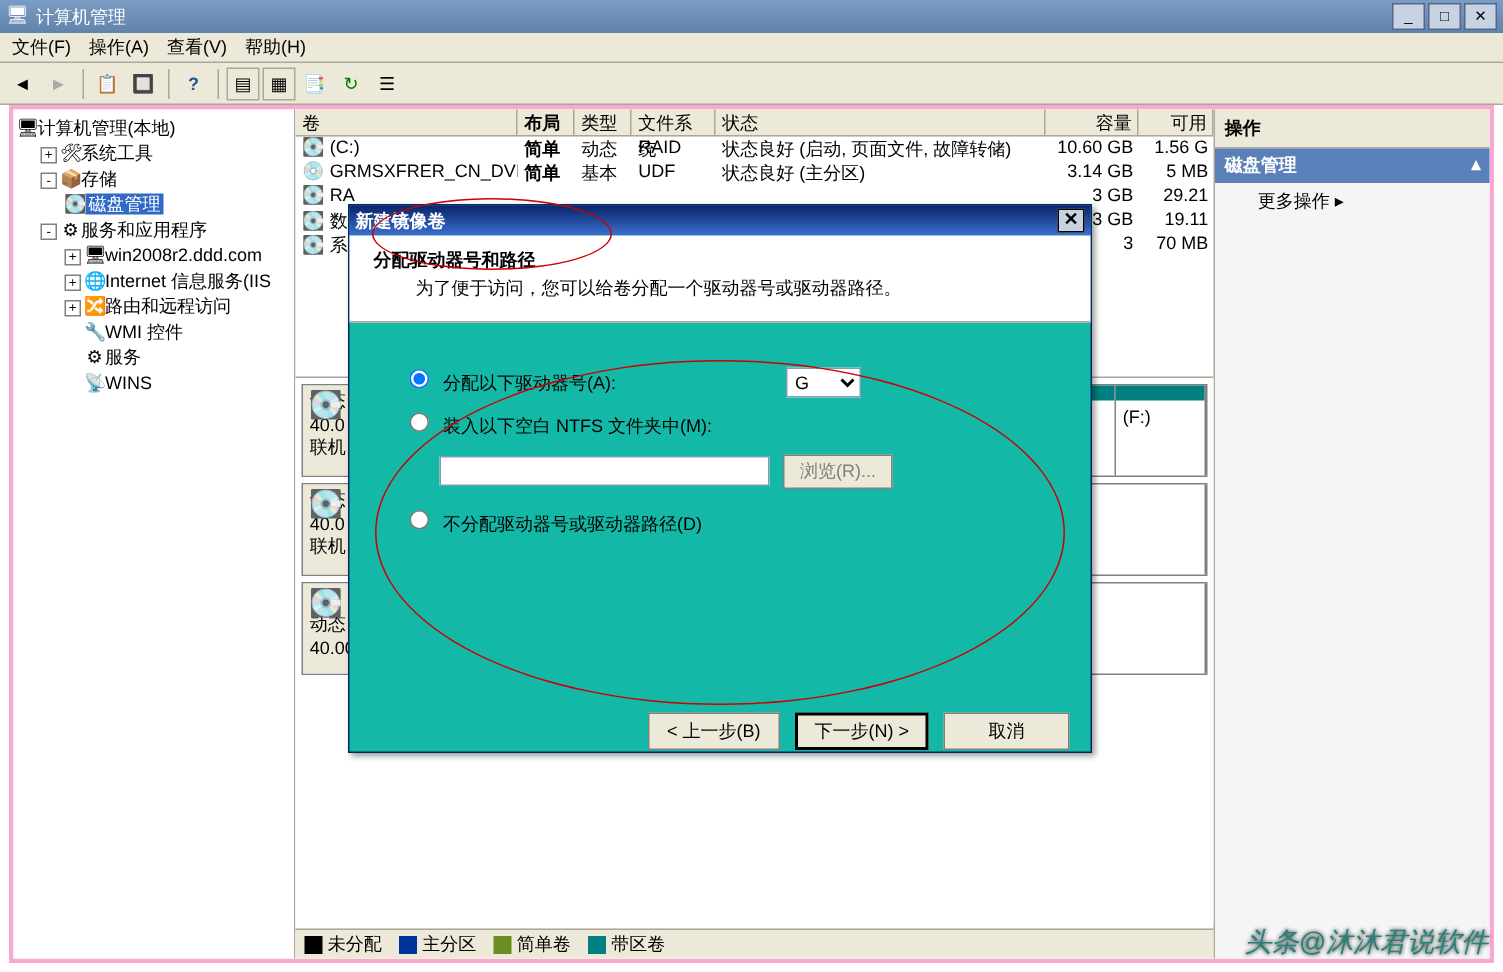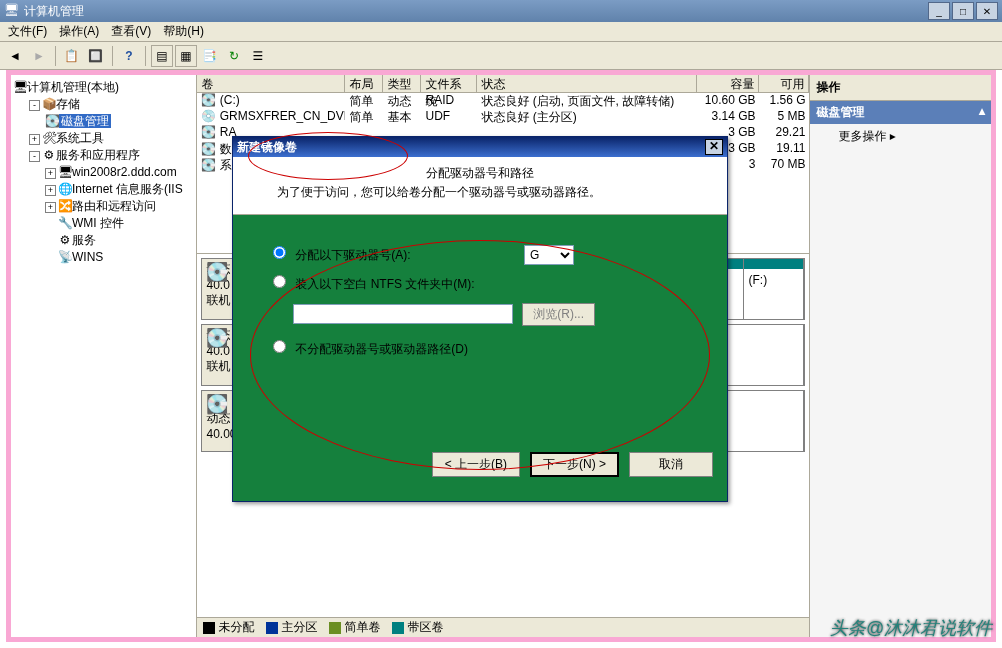--- a/index.html
+++ b/index.html
@@ -14,71 +14,71 @@
 
 .menubar { height: 20px; background: #ece9d8; border-bottom: 1px solid #aca899; display: flex; align-items: center; padding: 0 2px; }
 .menubar span { padding: 2px 6px; cursor: pointer; }
 
 
 .toolbar { height: 28px; background: #ece9d8; border-bottom: 1px solid #aca899; display: flex; align-items: center; padding: 0 4px; gap: 2px; }
 .tbtn { width: 22px; height: 22px; border: 1px solid transparent; display: flex; align-items: center; justify-content: center; cursor: pointer; }
 .tsep { width: 1px; height: 20px; background: #aca899; margin: 0 3px; }
 
 
-.mainarea { position: absolute; top: 70px; left: 6px; right: 6px; bottom: 6px; display: flex; border: 5px solid #f9a8d4; }
+.mainarea { position: absolute; top: 70px; left: 6px; right: 6px; bottom: 6px; display: flex; border: 3px solid #f9a8d4; }
 .treepane { width: 192px; background: #fff; border-right: 1px solid #aca899; overflow: hidden; padding: 4px 2px; }
 .tree ul { list-style: none; padding-left: 16px; }
 .tree li { white-space: nowrap; line-height: 17px; }
 .tree .exp { display: inline-block; width: 11px; height: 11px; border: 1px solid #808080; text-align: center; line-height: 9px; font-size: 9px; margin-right: 2px; background: #fff; cursor: pointer; }
 .tree .ico { display: inline-block; width: 14px; text-align: center; }
 .tree .sel { background: #316ac5; color: #fff; padding: 0 2px; }
 
 .centerpane { flex: 1; background: #fff; position: relative; border-right: 1px solid #aca899; }
 .actionpane { width: 186px; background: #f5f5f5; }
 .actionhdr { background: #ece9d8; padding: 4px 6px; border-bottom: 1px solid #aca899; font-weight: bold; }
 .actionsec { background: #5b7fb8; color: #fff; padding: 3px 6px; font-weight: bold; display:flex; justify-content:space-between; }
 .actionitem { padding: 4px 28px; cursor: pointer; }
 
 
 .volhdr { display: flex; background: #ece9d8; border-bottom: 1px solid #aca899; height: 18px; }
 .volhdr div { border-right: 1px solid #aca899; padding: 1px 4px; }
 .volrow { display: flex; height: 16px; }
 .volrow div { padding: 0 4px; white-space: nowrap; overflow: hidden; }
-.c-vol{width:148px;} .c-layout{width:38px;} .c-type{width:38px;} .c-fs{width:56px;} .c-status{width:220px;} .c-cap{width:62px;text-align:right;} .c-free{width:50px;text-align:right;}
+.c-vol{width:148px;} .c-layout{width:38px;font-weight:bold;} .c-type{width:38px;} .c-fs{width:56px;} .c-status{width:220px;} .c-cap{width:62px;text-align:right;} .c-free{width:50px;text-align:right;}
 
 
 .diskarea { position: absolute; top: 178px; left: 0; right: 0; bottom: 22px; overflow: hidden; background:#fff; border-top:1px solid #aca899;}
 .diskrow { display: flex; height: 62px; border: 1px solid #808080; margin: 4px; }
 .diskleft { width: 120px; background: #ece9d8; border-right: 1px solid #808080; padding: 2px 4px; position: relative; }
 .diskleft .diskico { position:absolute; left:4px; top:2px; font-size:18px;}
 .diskleft .dname { font-weight: bold; margin-left: 32px; }
 .diskleft .dline { margin-left: 0px; }
 .diskpart { flex: 1; display: flex; }
 .part { border-right: 1px solid #808080; padding: 2px 4px; position: relative; }
 .part .stripe { position: absolute; top: 0; left: 0; right: 0; height: 10px; background: #008080; }
 .part .ptxt { margin-top: 12px; }
 
 .legend { position: absolute; left: 0; right: 0; bottom: 0; height: 20px; background: #ece9d8; border-top: 1px solid #aca899; display: flex; align-items: center; padding: 0 6px; gap: 12px; }
 .legbox { width: 12px; height: 12px; display: inline-block; margin-right: 3px; vertical-align: middle; }
 
 
-.wizard { position: absolute; left: 232px; top: 136px; width: 496px; height: 366px; background: #15803d; border: 1px solid #0a246a; box-shadow: 2px 2px 4px rgba(0,0,0,0.4); z-index: 100; }
+.wizard { position: absolute; left: 232px; top: 136px; width: 496px; height: 366px; background: #14b8a6; border: 1px solid #0a246a; box-shadow: 2px 2px 4px rgba(0,0,0,0.4); z-index: 100; }
 .wiztitle { height: 20px; background: linear-gradient(#0a246a, #3c6fcf); color: #fff; display: flex; align-items: center; padding: 0 4px; font-weight: bold; }
 .wiztitle .spacer { flex: 1; }
 .wizclose { width: 18px; height: 16px; background: #c7d3e2; border: 1px solid #000; text-align: center; line-height: 12px; cursor: pointer; color:#000;}
 .wizhead { background: #fff; padding: 8px 16px; border-bottom: 1px solid #aca899; height: 58px; }
-.wizhead .wh1 { font-weight: normal; text-align: center; }
+.wizhead .wh1 { font-weight: bold; }
 .wizhead .wh2 { margin-left: 28px; margin-top: 2px; }
 .wizbody { padding: 30px 40px; }
 .wizbody label { display: block; margin-bottom: 10px; }
 .wizbody input[type=radio] { margin-right: 6px; }
 .driveSel { width: 50px; border: 1px solid #7f9db9; background: #fff; padding: 1px; }
 .ntfspath { width: 220px; border: 1px solid #7f9db9; background: #fff; height: 20px; margin-left: 20px; }
 .browsebtn { border: 1px solid #808080; background: #ece9d8; padding: 2px 10px; color: #808080; margin-left: 6px; }
-.wizbtns { position: absolute; bottom: 24px; right: 14px; display: flex; gap: 10px; }
+.wizbtns { position: absolute; bottom: 1px; right: 14px; display: flex; gap: 10px; }
 .wizbtn { border: 1px solid #808080; background: #ece9d8; padding: 3px 12px; cursor: pointer; min-width: 84px; text-align: center; }
 .wizbtn.default { border: 2px solid #000; padding: 2px 11px; }
 
 
 .ellipse1 { position: absolute; left: 248px; top: 132px; width: 160px; height: 48px; border: 1px solid #c00; border-radius: 50%; z-index: 200; pointer-events: none; }
 .ellipse2 { position: absolute; left: 250px; top: 240px; width: 460px; height: 230px; border: 1px solid #c00; border-radius: 50%; z-index: 200; pointer-events: none; }
 
 .watermark { position: absolute; right: 10px; bottom: 8px; color: #0f766e; font-size: 18px; opacity: 0.9; z-index: 300; text-shadow: 0 0 3px #000; font-style: italic; }
 </style>
 </head>
@@ -115,26 +115,26 @@
   <div class="tbtn" style="color:green;">↻</div>
   <div class="tbtn">☰</div>
 </div>
 
 <div class="mainarea">
 
   <div class="treepane">
     <div class="tree">
       <div><span class="ico">🖥</span><span>计算机管理(本地)</span></div>
       <ul>
+        <li><span class="exp">+</span><span class="ico">🛠</span><span>系统工具</span></li>
         <li><span class="exp">-</span><span class="ico">📦</span><span>存储</span>
           <ul>
               <li><span class="ico">💽</span><span class="sel">磁盘管理</span></li>
             </ul>
         </li>
-        <li><span class="exp">+</span><span class="ico">🛠</span><span>系统工具</span></li>
         <li><span class="exp">-</span><span class="ico">⚙</span><span>服务和应用程序</span>
           <ul>
             <li><span class="exp">+</span><span class="ico">🖥</span><span>win2008r2.ddd.com</span></li>
             <li><span class="exp">+</span><span class="ico">🌐</span><span>Internet 信息服务(IIS</span></li>
             <li><span class="exp">+</span><span class="ico">🔀</span><span>路由和远程访问</span></li>
             <li><span style="display:inline-block;width:13px;"></span><span class="ico">🔧</span><span>WMI 控件</span></li>
             <li><span style="display:inline-block;width:13px;"></span><span class="ico">⚙</span><span>服务</span></li>
             <li><span style="display:inline-block;width:13px;"></span><span class="ico">📡</span><span>WINS</span></li>
           </ul>
         </li>

